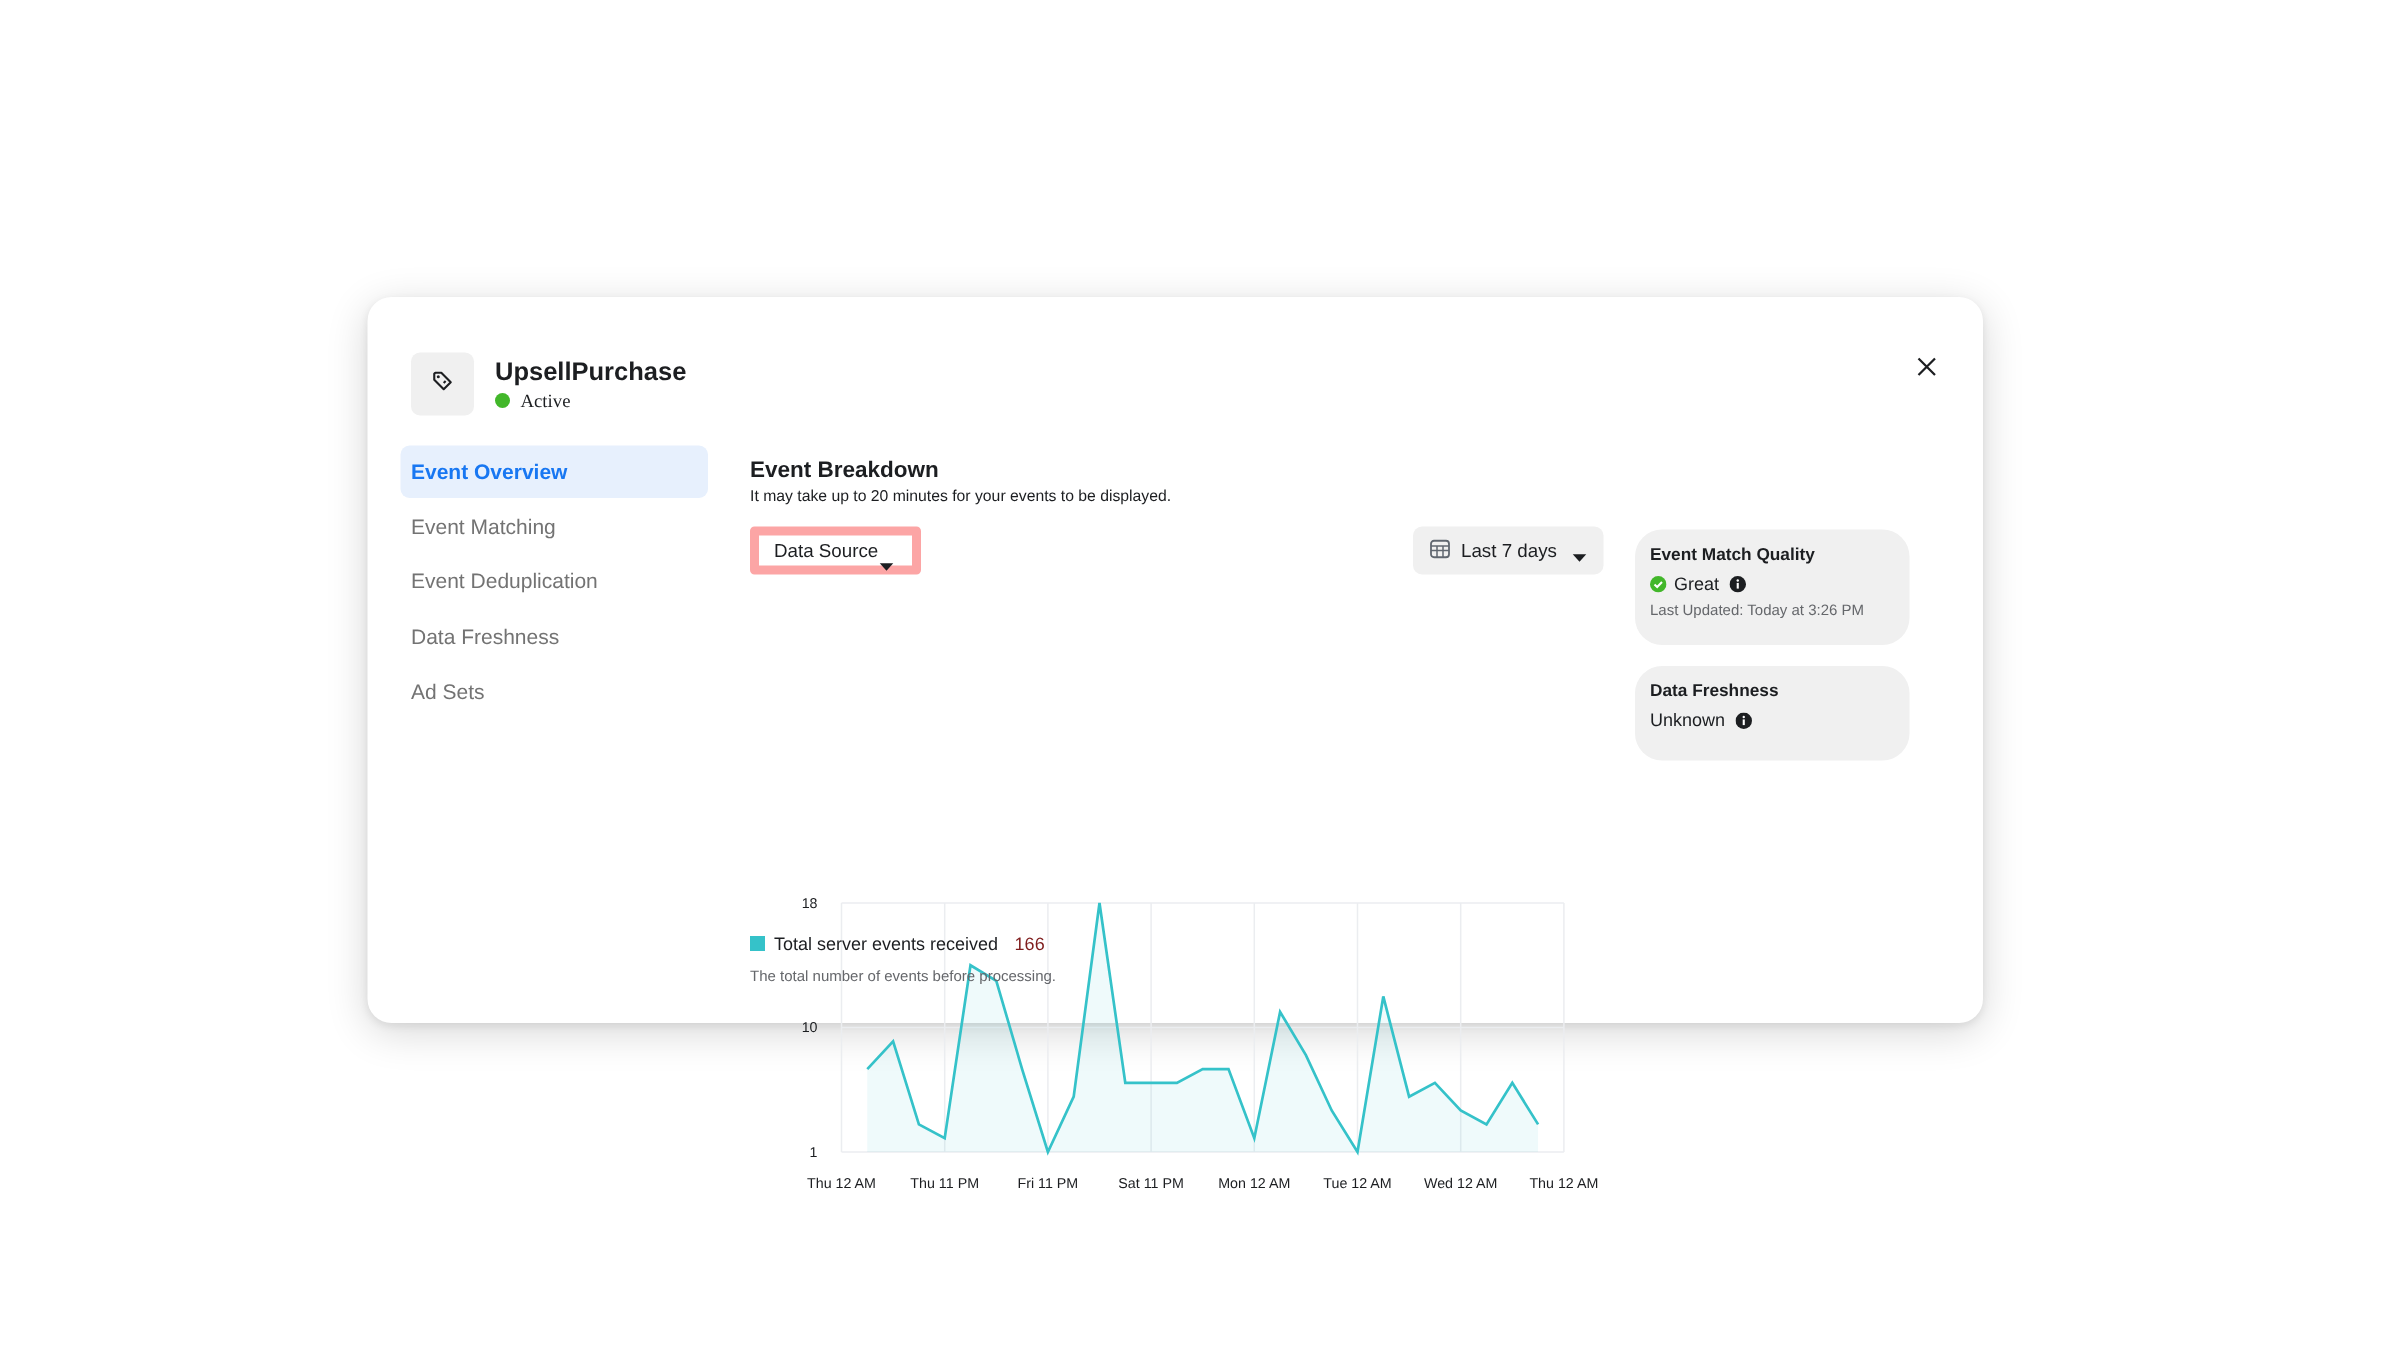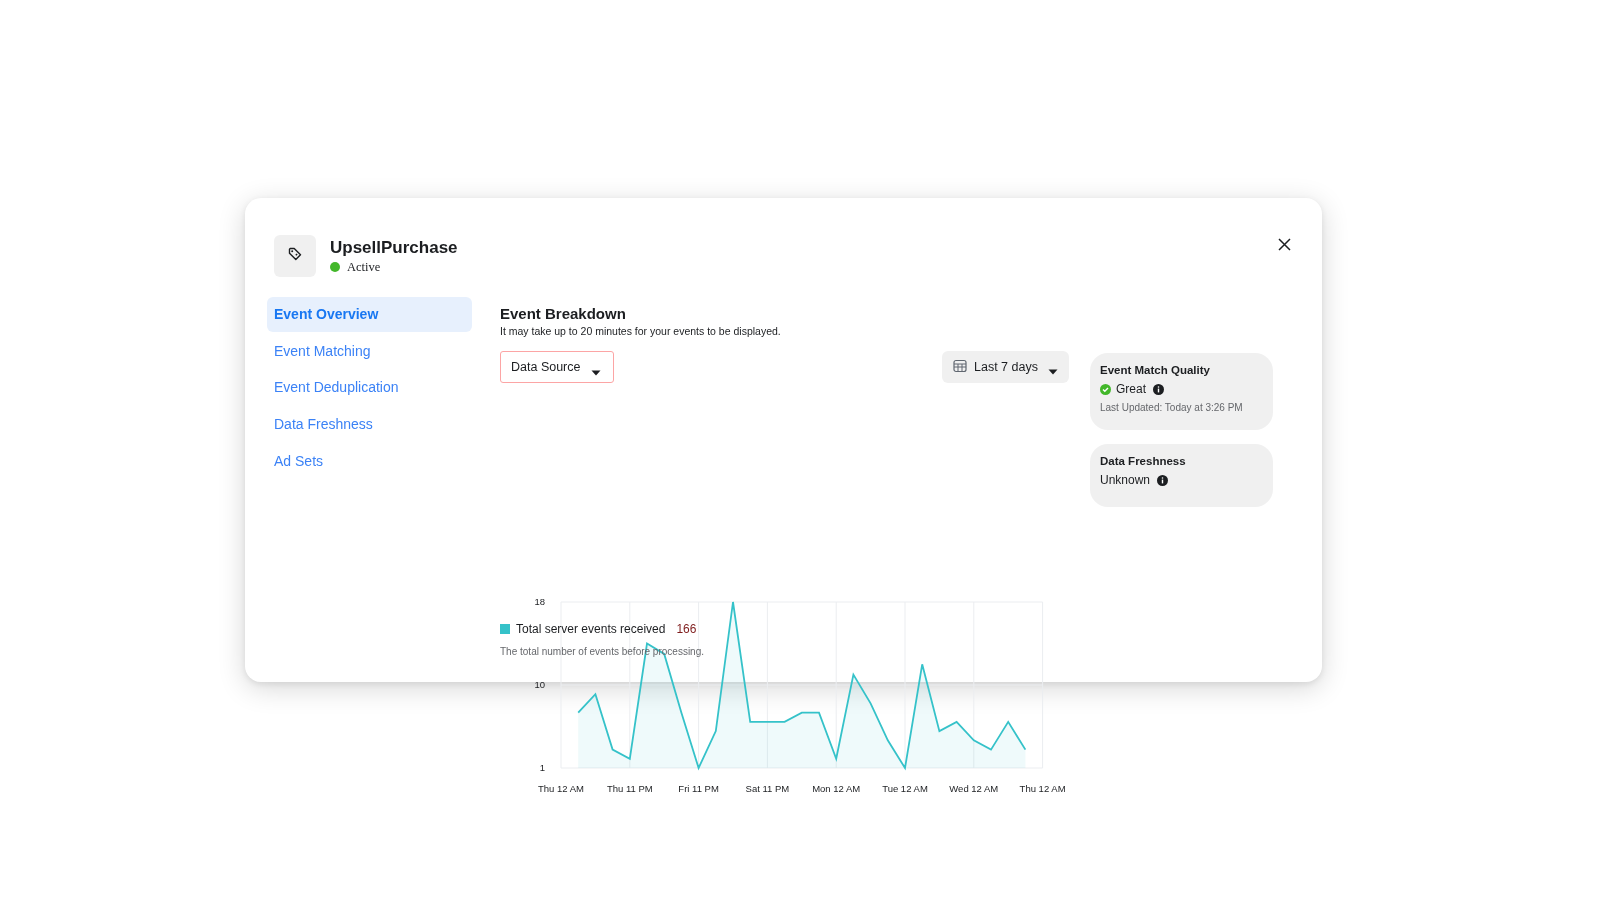--- a/index.html
+++ b/index.html
@@ -24,32 +24,32 @@
     .status-text { font-size: 12.5px; color: #1c1e21; font-family: Liberation Serif, serif; }
 
     .close-btn {
       position: absolute; right: 26px; top: 34px; width: 24px; height: 24px;
       display: flex; align-items: center; justify-content: center; cursor: pointer;
     }
 
     .sidebar { position: absolute; left: 22px; top: 99px; width: 205px; }
     .nav-item {
       height: 35px; line-height: 35px; padding-left: 7px; font-size: 14px;
-      color: #3b82f6; border-radius: 6px; margin-bottom: 1.7px; cursor: pointer;
+      color: #737373; border-radius: 6px; margin-bottom: 1.7px; cursor: pointer;
     }
     .nav-item.active { background: #e7f0fd; color: #1877f2; font-weight: bold; }
 
     .main { position: absolute; left: 255px; top: 107px; width: 575px; }
     .section-title { font-size: 15px; font-weight: bold; color: #1c1e21; }
     .section-sub { font-size: 10.5px; color: #1c1e21; margin-top: 3px; }
 
     .controls { position: relative; height: 32px; margin-top: 14px; }
     .dropdown {
       position: absolute; left: 0; top: 0; height: 32px; width: 114px;
-      border: 1px solid #fca5a5; border-radius: 3px; background: #fff;
+      border: 6px solid #fca5a5; border-radius: 3px; background: #fff;
       display: flex; align-items: center; padding-left: 10px; font-size: 12.5px; cursor: pointer;
     }
     .dropdown .caret { position: absolute; right: 12px; top: 13px; }
     .range-btn {
       position: absolute; left: 442px; top: 0; height: 32px; width: 127px;
       border-radius: 6px; background: #f0f0f0;
       display: flex; align-items: center; padding-left: 11px; font-size: 12.5px; cursor: pointer;
     }
     .range-btn .label { margin-left: 7px; }
     .range-btn .caret { position: absolute; right: 11px; top: 13px; }

